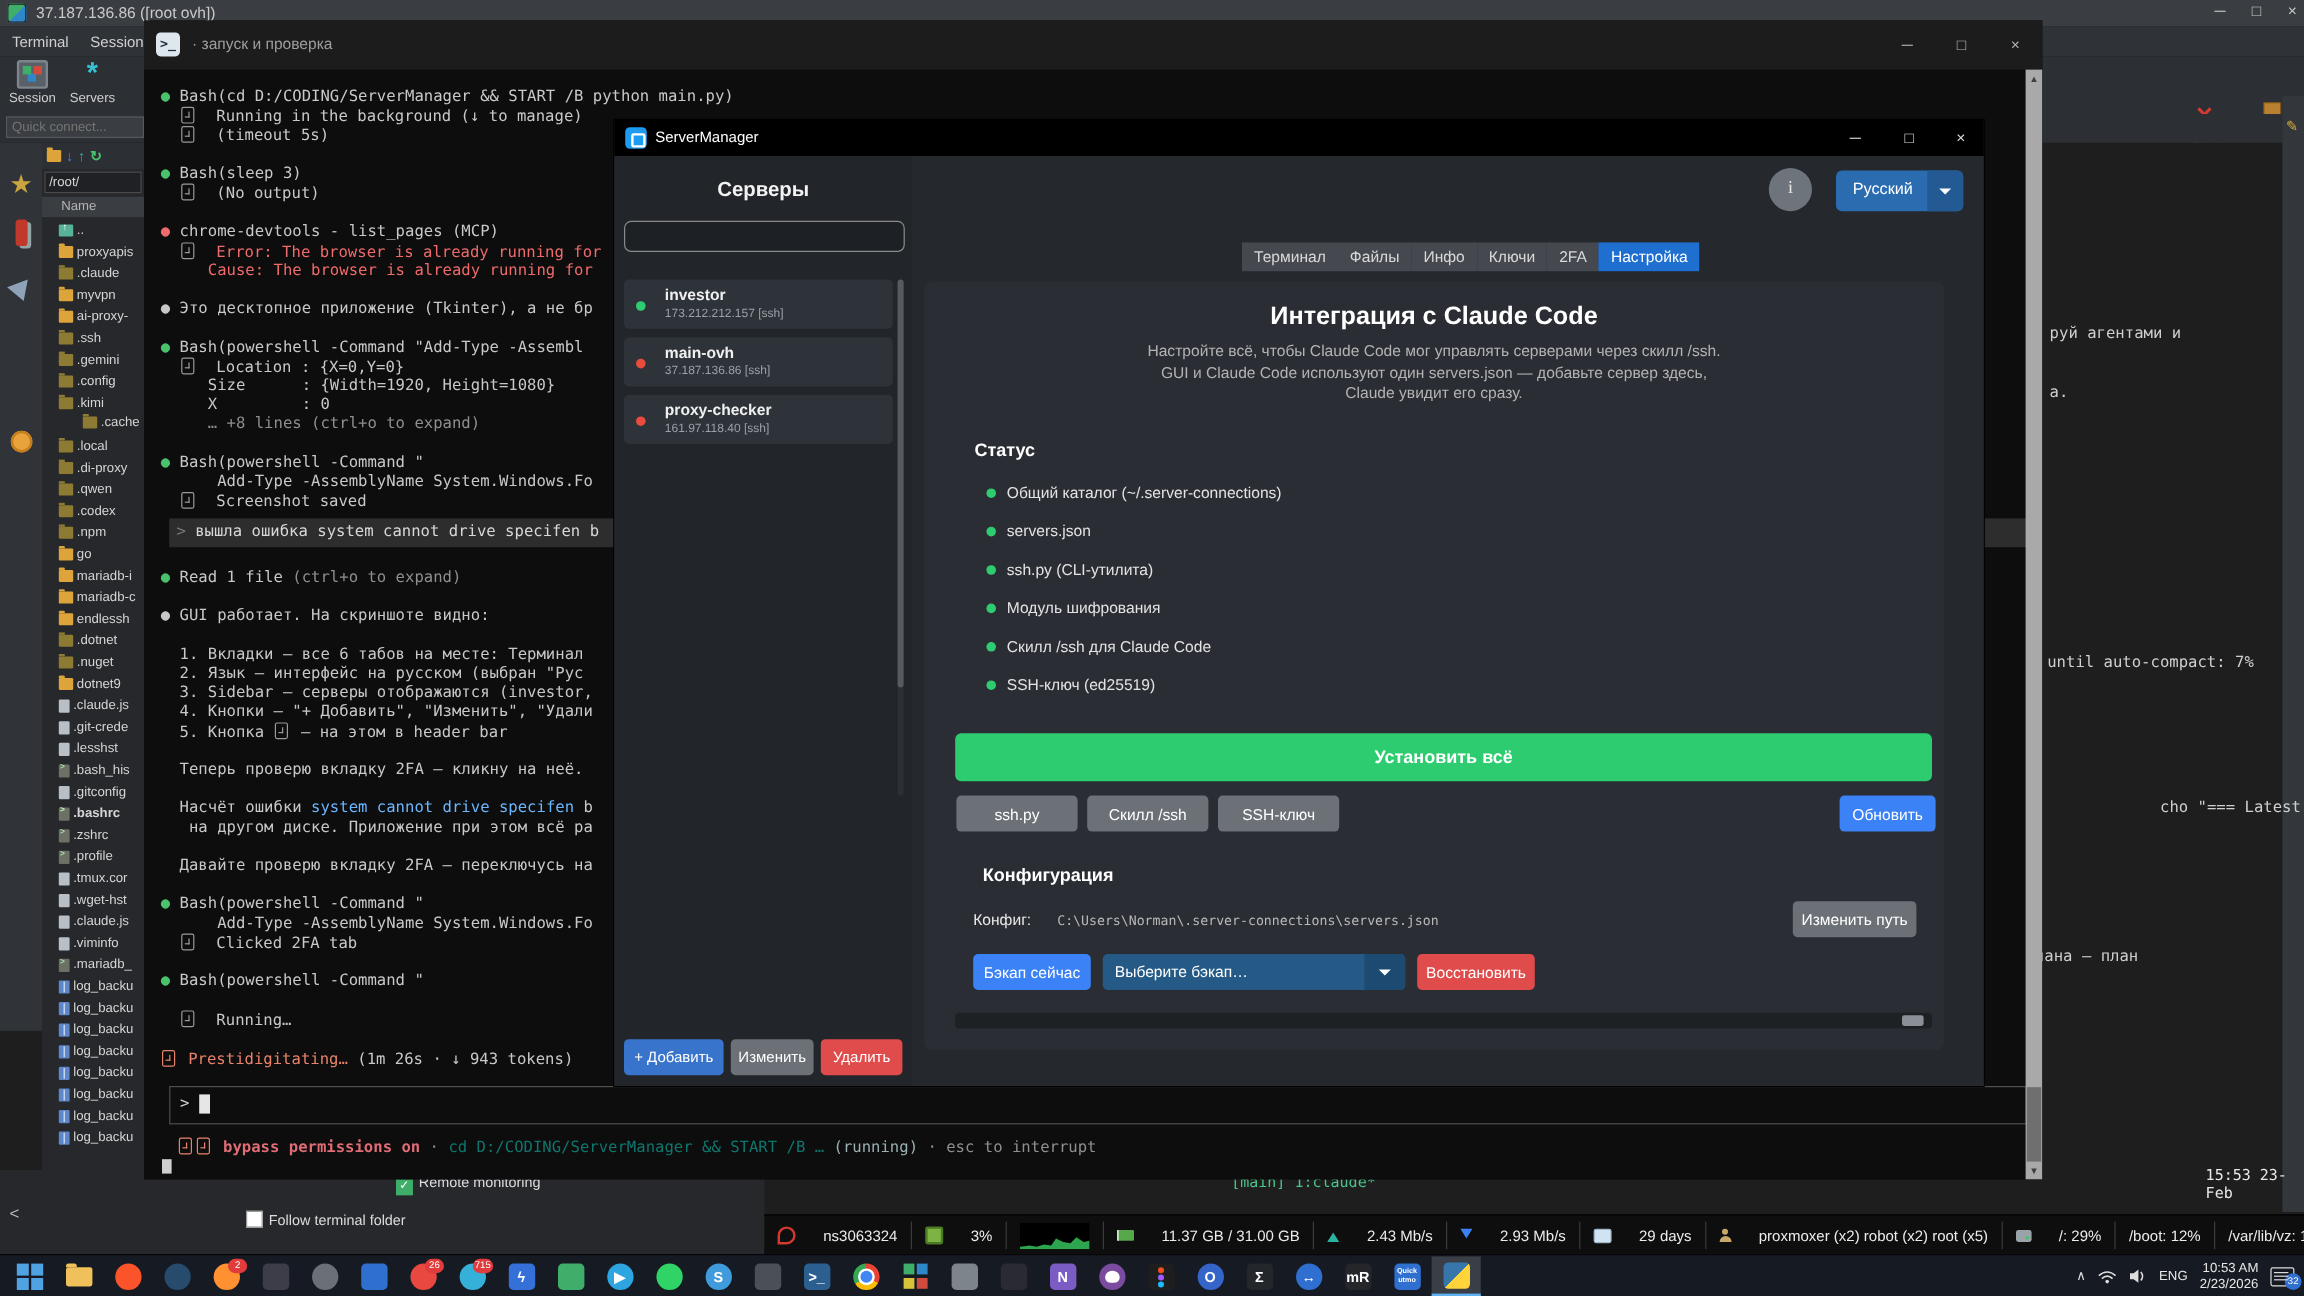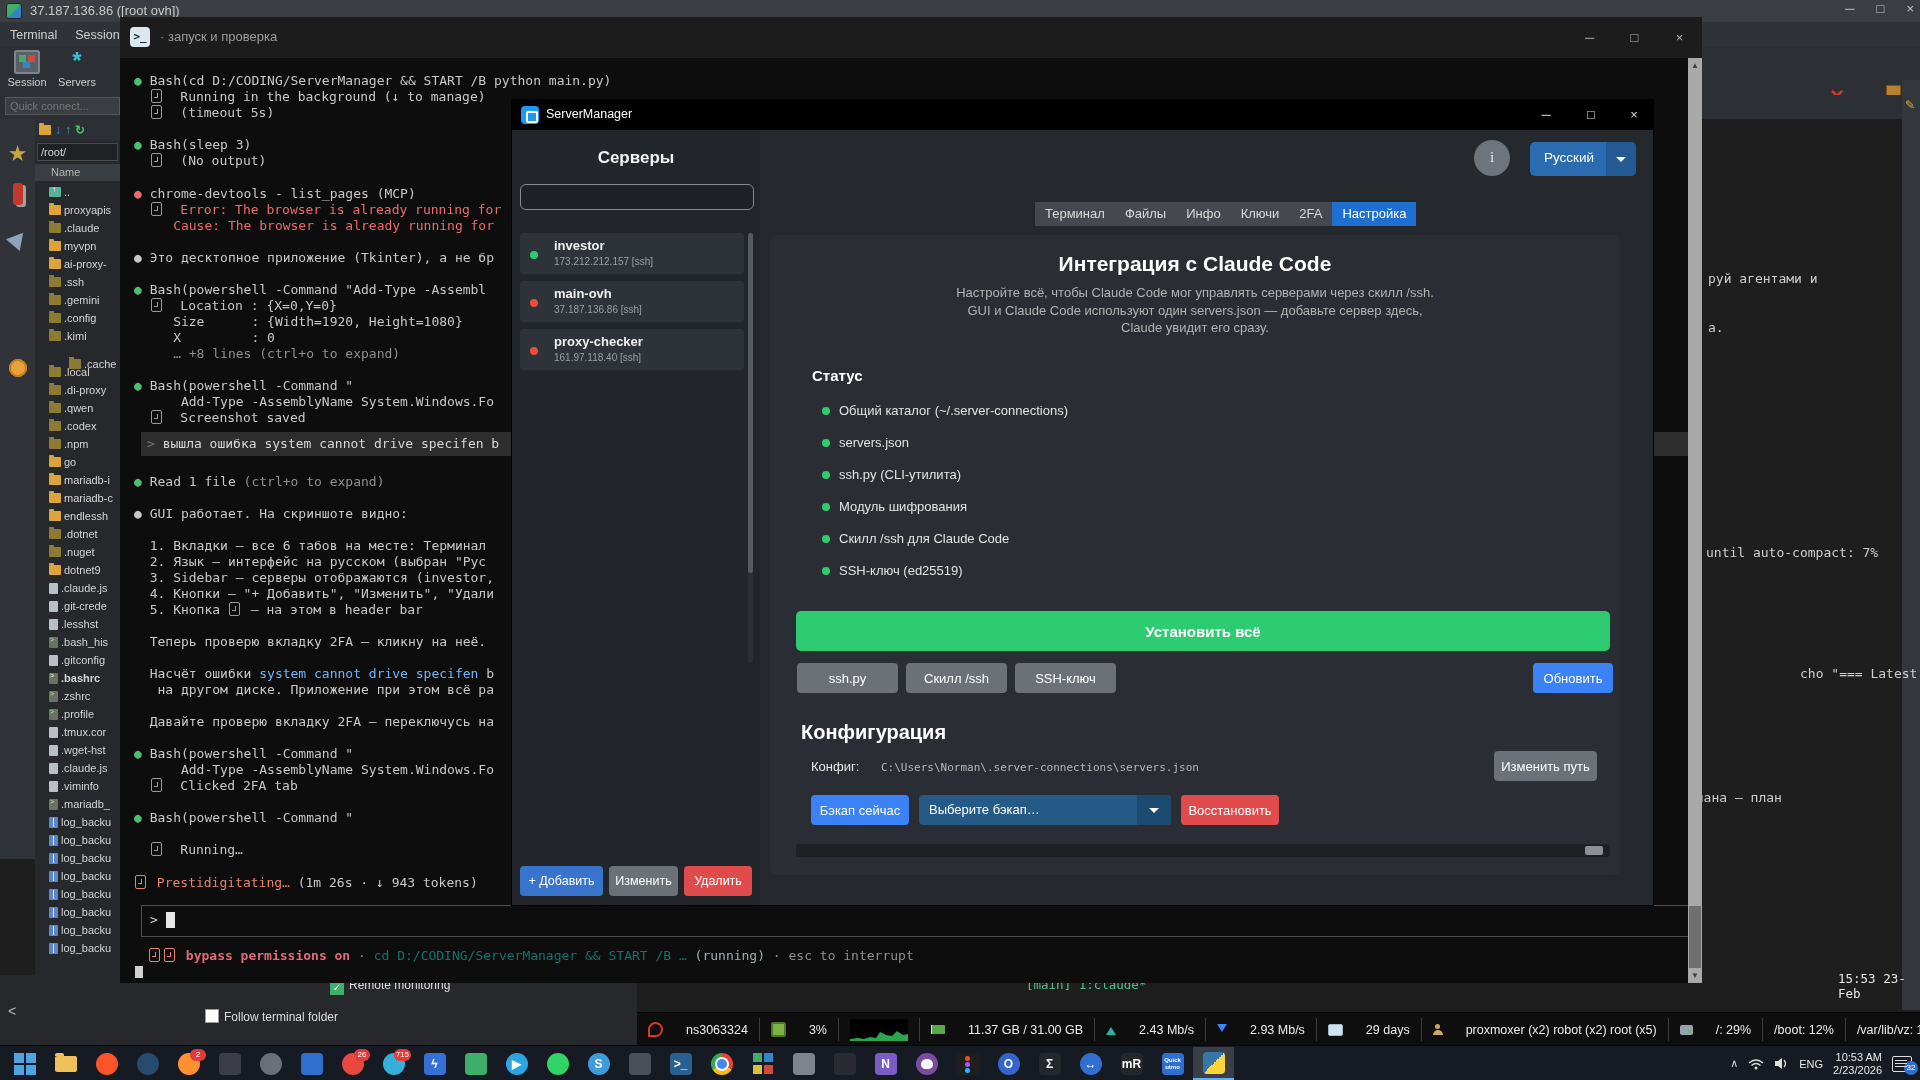--- a/index.html
+++ b/index.html
@@ -104,21 +104,21 @@
   .sm-tab.active{background:#1f6fd0;color:#fff;}
   #sm-panel{position:absolute;left:10px;top:105px;right:33px;bottom:30px;background:#2a2d33;border-radius:6px;}
   #sm-h1{position:absolute;left:0;top:17px;width:100%;text-align:center;color:#fff;font-size:21px;font-weight:bold;}
   .sm-sub{position:absolute;left:0;width:100%;text-align:center;color:#b3b3b3;font-size:13px;}
   #sm-status-h{position:absolute;left:42px;top:132px;color:#fff;font-size:15px;font-weight:bold;}
   .st-item{position:absolute;left:52px;height:16px;color:#e3e3e3;font-size:13px;}
   .st-item .gd{display:inline-block;width:8px;height:8px;border-radius:50%;background:#2ecc71;margin-right:9px;}
   #sm-install{position:absolute;left:26px;top:376px;width:814px;height:40px;background:#2ecc71;border:none;border-radius:5px;color:#fff;font-size:15px;font-weight:bold;}
   .qbtn{position:absolute;top:428px;height:30px;width:101px;background:#6b7177;border:none;border-radius:4px;color:#fff;font-size:13px;}
   #sm-refresh{position:absolute;left:763px;top:428px;width:80px;height:30px;background:#3b82f6;border:none;border-radius:4px;color:#fff;font-size:13px;}
-  #sm-config-h{position:absolute;left:31px;top:486px;color:#fff;font-size:20px;font-weight:bold;}
+  #sm-config-h{position:absolute;left:49px;top:486px;color:#fff;font-size:15px;font-weight:bold;}
   #sm-config-label{position:absolute;left:41px;top:524px;color:#e8e8e8;font-size:13px;}
   #sm-config-path{position:absolute;left:111px;top:526px;color:#b8b8b8;font-size:11px;font-family:"DejaVu Sans Mono",monospace;}
   #sm-changepath{position:absolute;left:724px;top:516px;width:103px;height:30px;background:#6b7177;border:none;border-radius:4px;color:#fff;font-size:13px;}
   #sm-backup{position:absolute;left:41px;top:560px;width:98px;height:30px;background:#3b82f6;border:none;border-radius:4px;color:#fff;font-size:13px;}
   #sm-select{position:absolute;left:149px;top:560px;width:252px;height:30px;background:#255a86;border-radius:4px;color:#fff;font-size:13px;}
   #sm-select .val{position:absolute;left:10px;top:7px;}
   #sm-select .chv{position:absolute;right:0;top:0;width:34px;height:30px;background:#1d4a70;border-radius:0 4px 4px 0;}
   #sm-select .chv::after{content:"";position:absolute;left:12px;top:13px;border:5px solid transparent;border-top-color:#fff;}
   #sm-restore{position:absolute;left:411px;top:560px;width:98px;height:30px;background:#e04b4b;border:none;border-radius:4px;color:#fff;font-size:13px;}
   #sm-hscroll{position:absolute;left:26px;top:609px;width:814px;height:13px;background:#1e2124;border-radius:3px;}
@@ -250,21 +250,21 @@
             <span>.gemini</span>
           </div>
           <div class="frow" style="top: 126px;">
             <span class="fi fi-hfolder"></span>
             <span>.config</span>
           </div>
           <div class="frow" style="top: 144px;">
             <span class="fi fi-hfolder"></span>
             <span>.kimi</span>
           </div>
-          <div class="frow" style="top: 172px; padding-left: 20px;">
+          <div class="frow" style="top: 160px; padding-left: 20px;">
             <span class="fi fi-hfolder"></span>
             <span>.cache</span>
           </div>
           <div class="frow" style="top: 180px;">
             <span class="fi fi-hfolder"></span>
             <span>.local</span>
           </div>
           <div class="frow" style="top: 198px;">
             <span class="fi fi-hfolder"></span>
             <span>.di-proxy</span>

